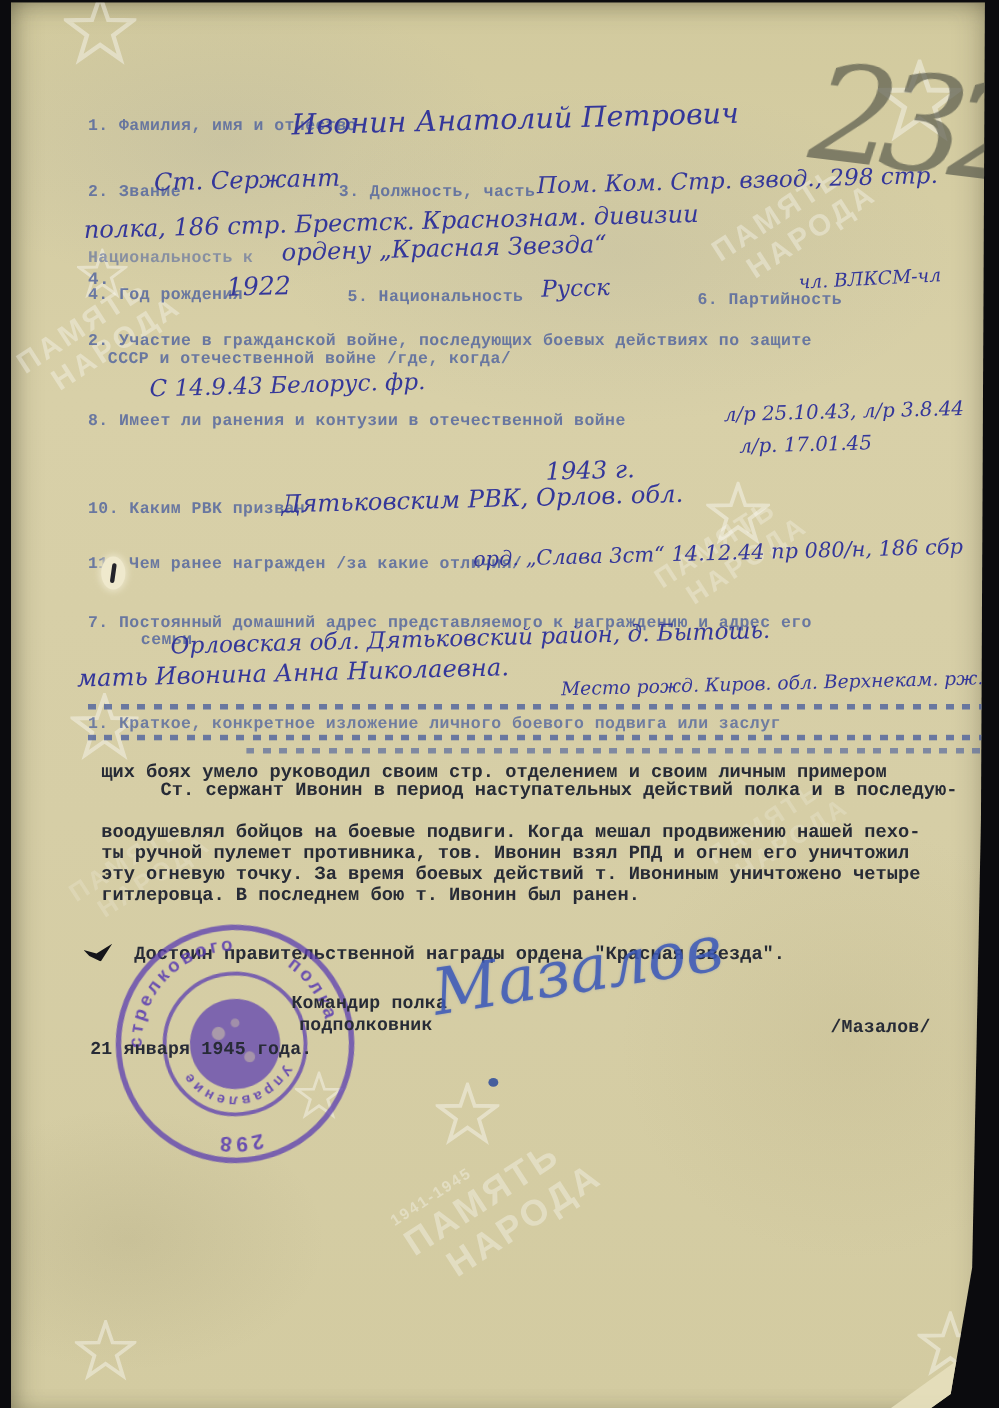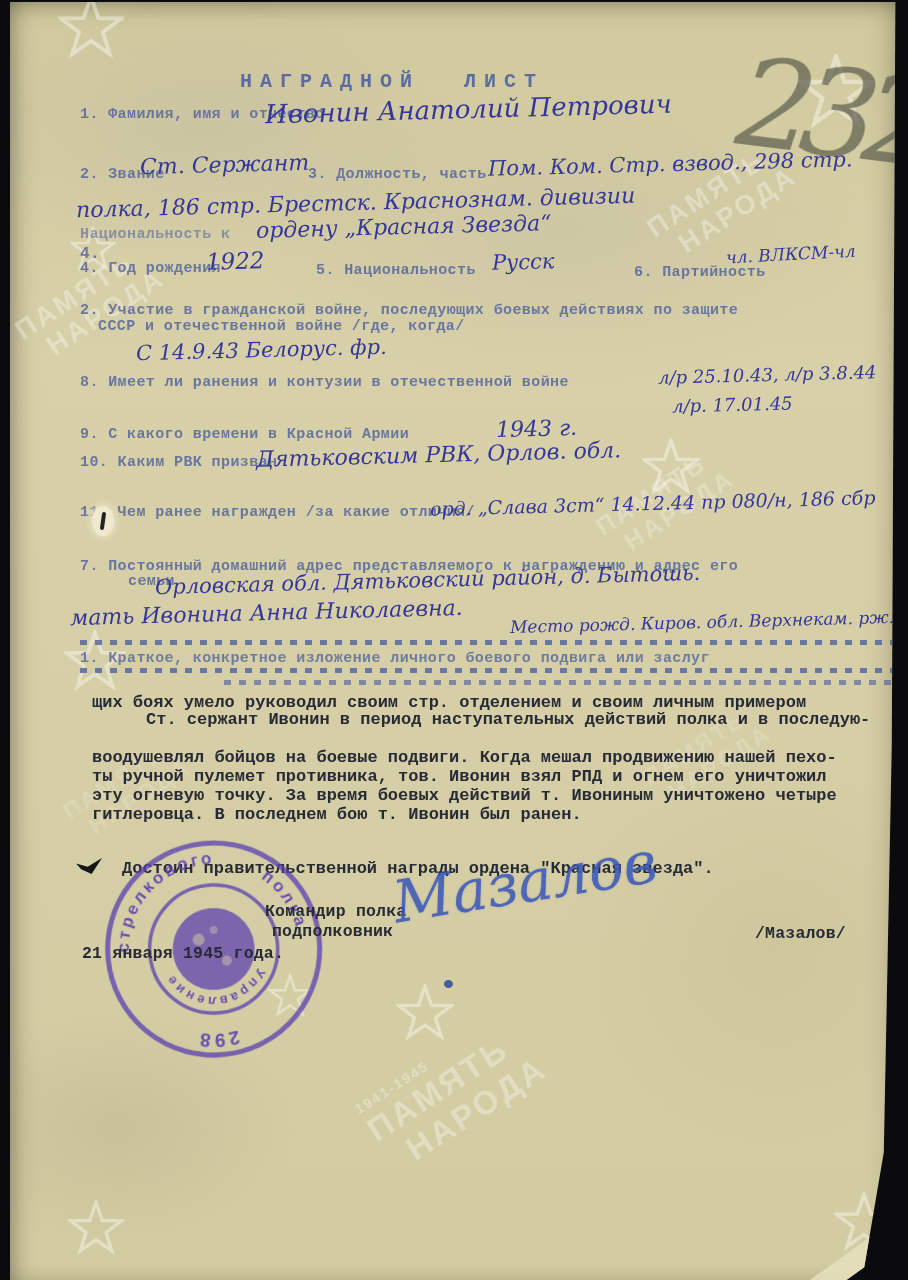--- a/index.html
+++ b/index.html
@@ -134,21 +134,20 @@
   </div>
   <svg class="wm" style="left:824px;top:1190px" width="60" height="60" viewBox="0 0 100 100">
       <use class="wm-star" href="#star"></use>
     </svg>
   <svg class="wm" style="left:58px;top:1198px" width="56" height="56" viewBox="0 0 100 100">
       <use class="wm-star" href="#star"></use>
     </svg>
 
   <div class="pencil">232</div>
 
-  <div class="t" style="left:230px;top:68px;font-size:20px;letter-spacing:8px;word-spacing:24px;opacity:.95">НАГРАДНОЙ ЛИСТ</div>
 
   <div class="t" style="left:70px;top:104px">1. Фамилия, имя и отчество</div>
   <div class="hw" style="left:255px;top:92px;font-size:26px">Ивонин Анатолий Петрович</div>
 
   <div class="t" style="left:70px;top:164px">2. Звание</div>
   <div class="hw" style="left:130px;top:150px;font-size:22px">Ст. Сержант</div>
   <div class="t" style="left:298px;top:164px">3. Должность, часть</div>
   <div class="hw" style="left:478px;top:150px;font-size:21px">Пом. Ком. Стр. взвод., 298 стр.</div>
   <div class="hw" style="left:66px;top:188px;font-size:22px">полка, 186 стр. Брестск. Краснознам. дивизии</div>
 
@@ -164,21 +163,20 @@
   <div class="hw" style="left:716px;top:242px;font-size:17px;transform:rotate(-3deg)">чл. ВЛКСМ-чл</div>
 
   <div class="t" style="left:70px;top:300px">2. Участие в гражданской войне, последующих боевых действиях по защите</div>
   <div class="t" style="left:88px;top:316px">СССР и отечественной войне /где, когда/</div>
   <div class="hw" style="left:126px;top:336px;font-size:21px">С 14.9.43  Белорус. фр.</div>
 
   <div class="t" style="left:70px;top:372px">8. Имеет ли ранения и контузии в отечественной войне</div>
   <div class="hw" style="left:648px;top:362px;font-size:18px">л/р 25.10.43,  л/р 3.8.44</div>
   <div class="hw" style="left:662px;top:392px;font-size:18px">л/р. 17.01.45</div>
 
-  <div class="t" style="left:70px;top:424px">9. С какого времени в Красной Армии</div>
   <div class="hw" style="left:486px;top:414px;font-size:22px">1943 г.</div>
 
   <div class="t" style="left:70px;top:452px">10. Каким РВК призван</div>
   <div class="hw" style="left:246px;top:440px;font-size:22px">Дятьковским РВК, Орлов. обл.</div>
 
   <div class="t" style="left:70px;top:502px">11. Чем ранее награжден /за какие отличия/</div>
   <div class="hw" style="left:420px;top:490px;font-size:19px">орд. „Слава 3ст“ 14.12.44 пр 080/н, 186 сбр</div>
 
   <div class="t" style="left:70px;top:556px">7. Постоянный домашний адрес представляемого к награждению и адрес его</div>
   <div class="t" style="left:118px;top:571px">семьи</div>

